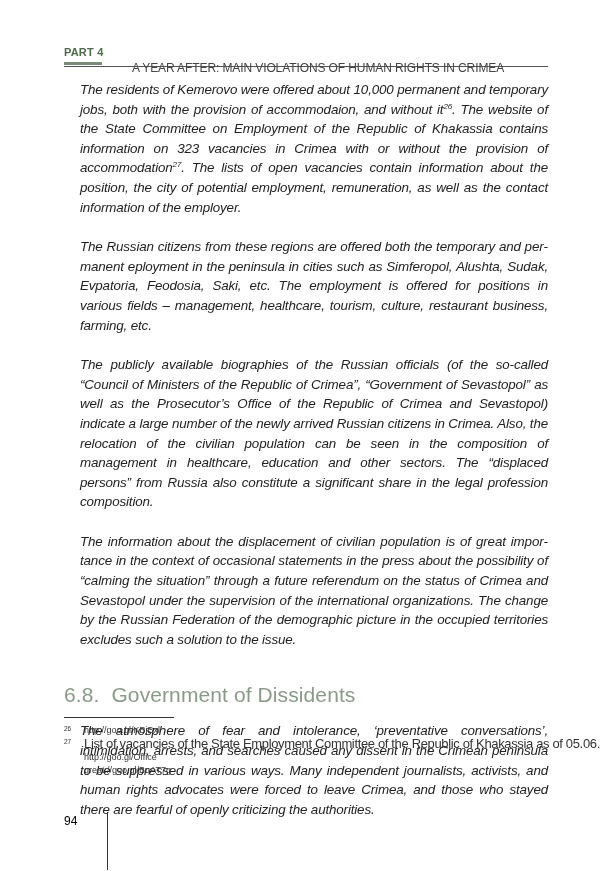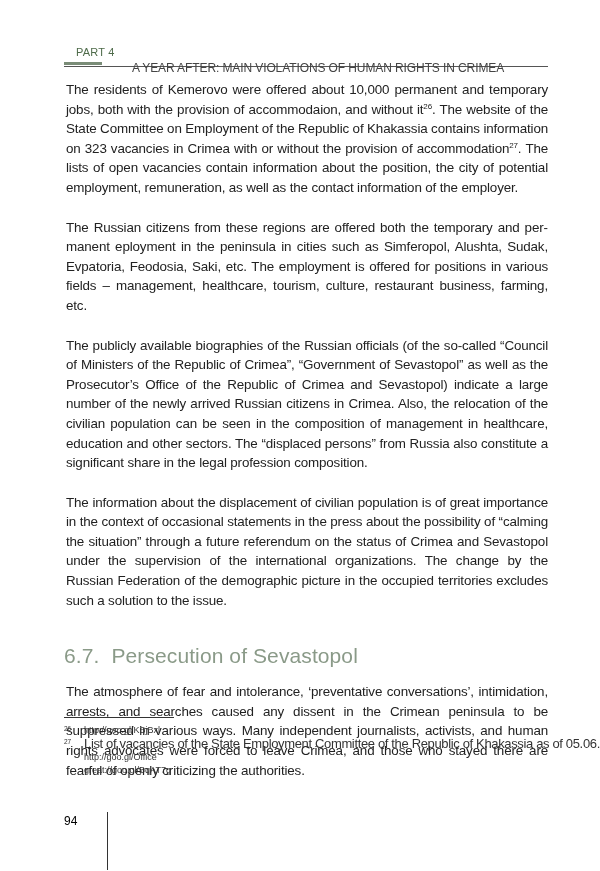--- a/index.html
+++ b/index.html
@@ -21,24 +21,23 @@
       top: 46px;
       width: 484px;
       height: 20px;
       border-bottom: 1px solid #555555;
     }
     .part-label {
       position: absolute;
       left: 0;
       top: 0;
       font-size: 11px;
-      font-weight: normal;
+      font-weight: bold;
       color: #4e6b4a;
       letter-spacing: 0.2px;
-      margin-left: 12px;
     }
     .part-underline {
       position: absolute;
       left: 0;
       top: 16px;
       width: 38px;
       height: 3px;
       background: #7a8c77;
     }
     .header-title {
@@ -50,26 +49,27 @@
       letter-spacing: -0.1px;
       text-transform: uppercase;
     }
     .content {
       position: absolute;
       left: 64px;
       top: 80px;
       width: 484px;
     }
     .para {
-      margin: 0 0 20px 2px;
+      margin: 0 0 20px 16px;
       font-size: 13.4px;
       line-height: 19.6px;
       text-align: justify;
       color: #222222;
       letter-spacing: -0.15px;
+      font-style: italic;
     }
     sup {
       font-size: 8px;
       line-height: 0;
       vertical-align: 5px;
     }
     .section-heading {
       margin: 34px 0 14px 0;
       font-size: 21px;
       font-weight: normal;
@@ -139,21 +139,21 @@
 
 <div class="content">
   <p class="para"><span>The residents of Kemerovo were offered about 10,000 permanent and temporary jobs, both with the provision of accommodaion, and without it</span><sup>26</sup><span>. The website of the State Committee on Employment of the Republic of Khakassia contains information on 323 vacancies in Crimea with or without the provision of accommodation</span><sup>27</sup><span>. The lists of open vacancies contain information about the position, the city of potential employment, remuneration, as well as the contact information of the employer.</span></p>
 
   <p class="para">The Russian citizens from these regions are offered both the temporary and per­manent eployment in the peninsula in cities such as Simferopol, Alushta, Sudak, Evpatoria, Feodosia, Saki, etc. The employment is offered for positions in various fields – management, healthcare, tourism, culture, restaurant business, farming, etc.</p>
 
   <p class="para">The publicly available biographies of the Russian officials (of the so-called “Coun­cil of Ministers of the Republic of Crimea”, “Government of Sevastopol” as well as the Prosecutor’s Office of the Republic of Crimea and Sevastopol) indicate a large number of the newly arrived Russian citizens in Crimea. Also, the relocation of the civilian population can be seen in the composition of management in healthcare, education and other sectors. The “displaced persons” from Russia also constitute a significant share in the legal profession composition.</p>
 
   <p class="para">The information about the displacement of civilian population is of great impor­tance in the context of occasional statements in the press about the possibility of “calming the situation” through a future referendum on the status of Crimea and Sevastopol under the supervision of the international organizations. The change by the Russian Federation of the demographic picture in the occupied territories excludes such a solution to the issue.</p>
 
-  <h2 class="section-heading"><span class="num">6.7.</span><span>Persecution of Sevastopol</span></h2>
+  <h2 class="section-heading"><span class="num">6.8.</span><span>Government of Dissidents</span></h2>
 
   <p class="para">The atmosphere of fear and intolerance, ‘preventative conversations’, intimidation, arrests, and searches caused any dissent in the Crimean peninsula to be suppressed in various ways. Many independent journalists, activists, and human rights advo­cates were forced to leave Crimea, and those who stayed there are fearful of openly criticizing the authorities.</p>
 </div>
 
 <div class="footnotes">
   <div class="fn-rule"></div>
   <div class="fn">
     <span class="fn-num">26</span>
     <span class="fn-line">http://goo.gl/KBjBxl</span>
   </div>

